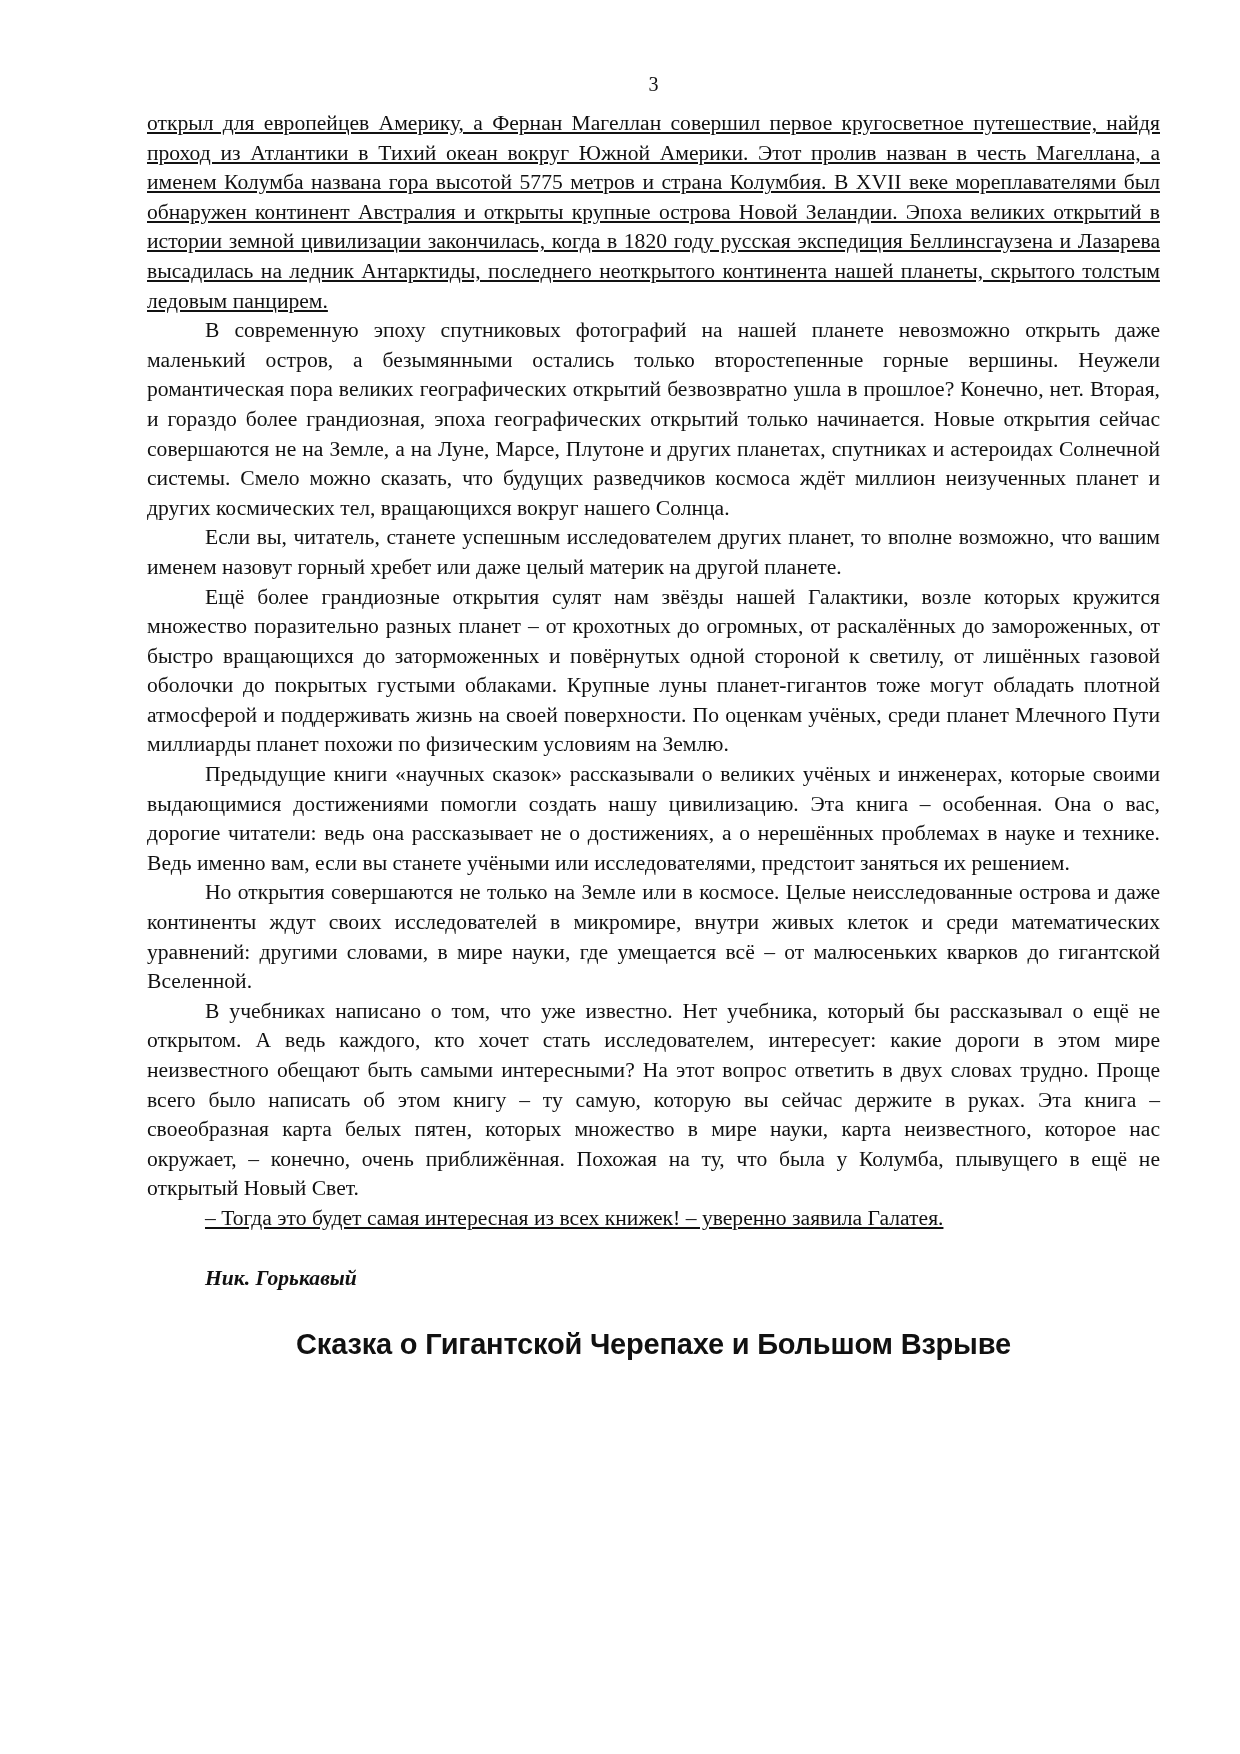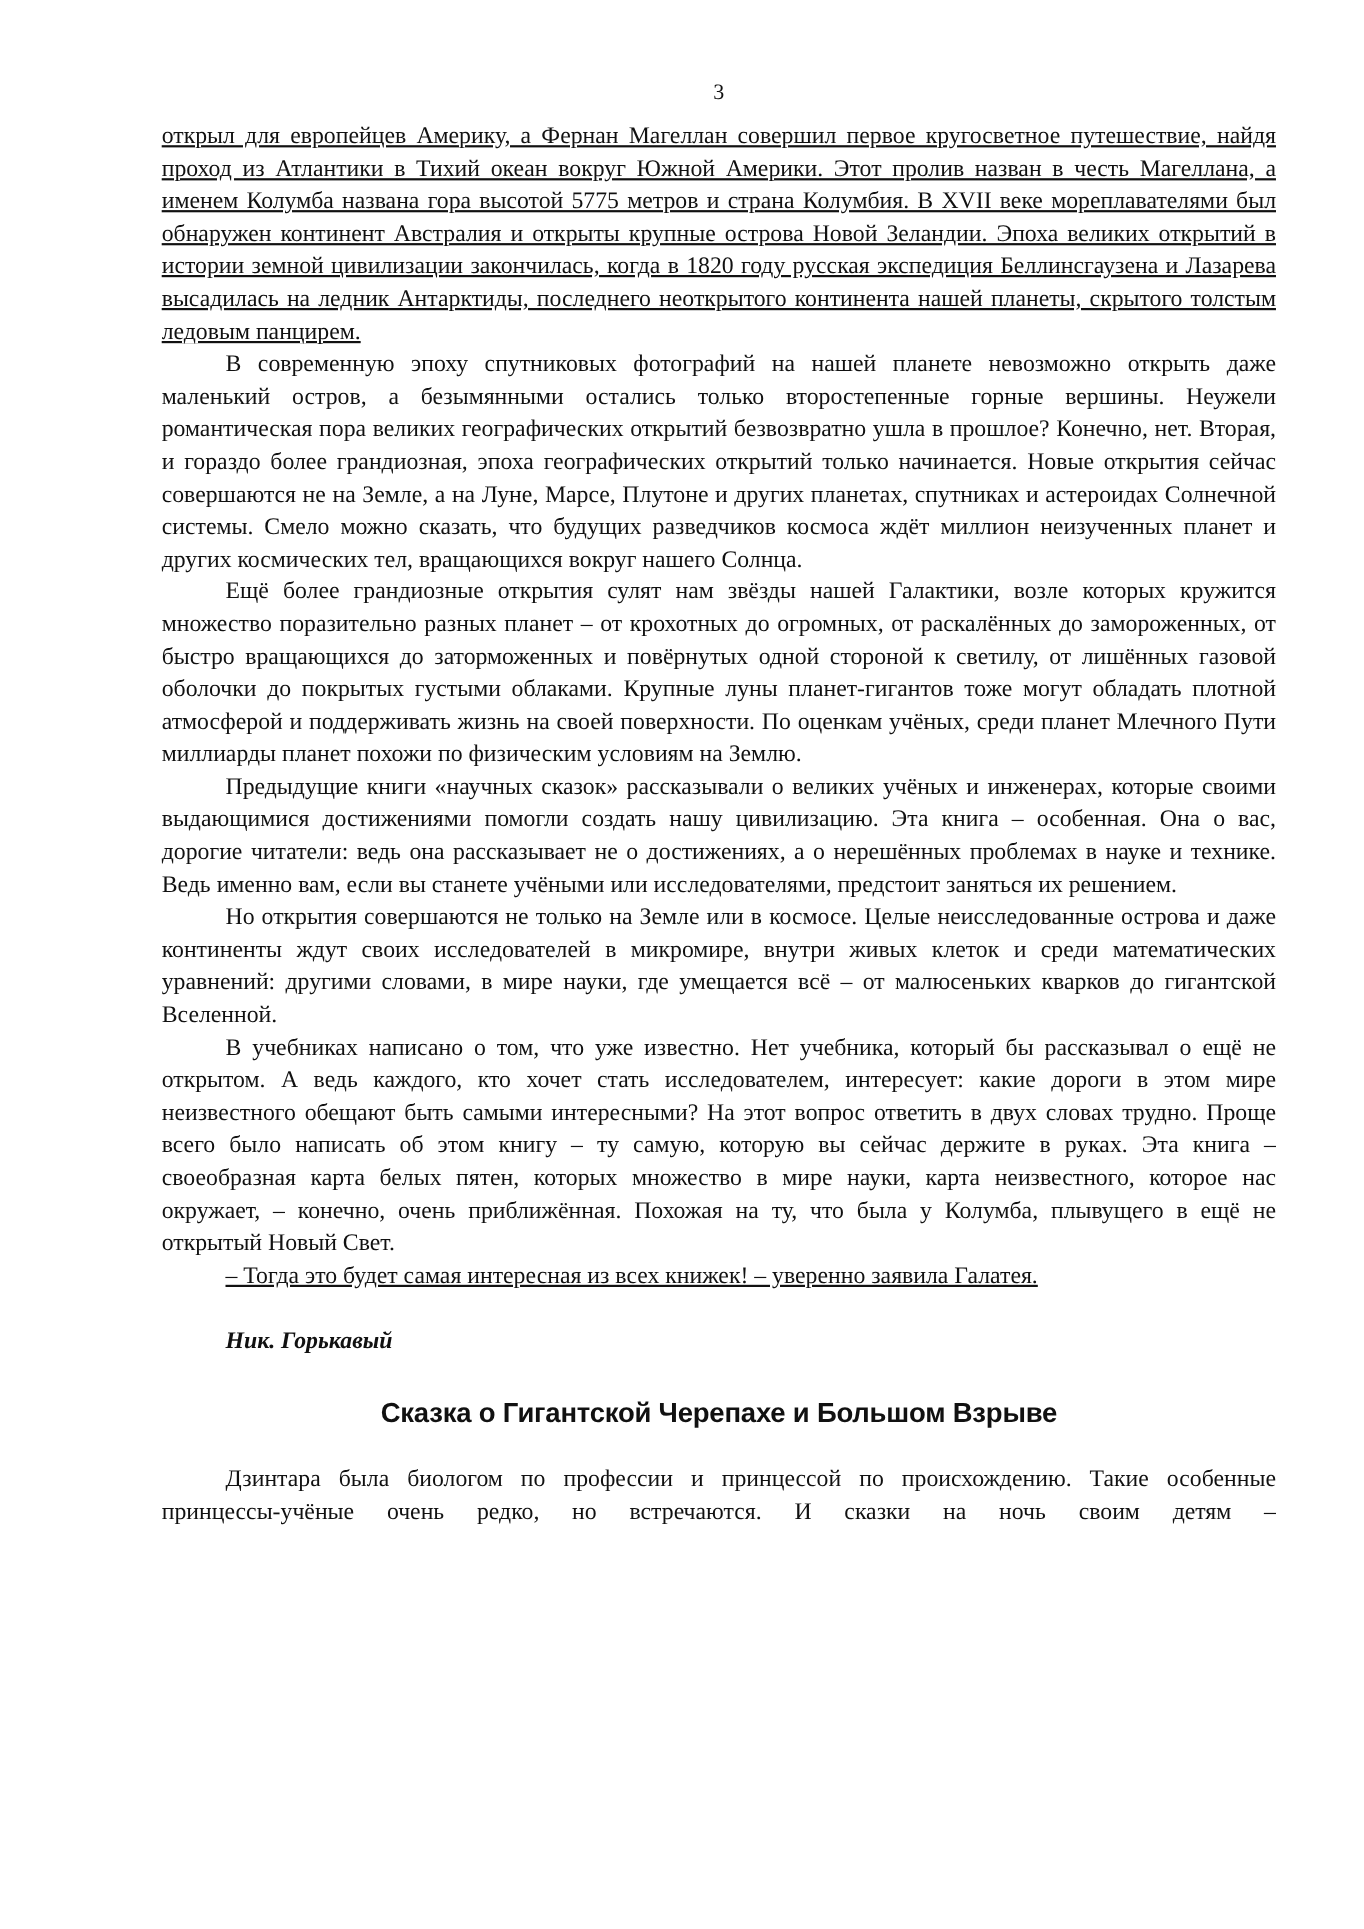--- a/index.html
+++ b/index.html
@@ -6,33 +6,33 @@
   body { width: 1240px; height: 1754px; position: relative; overflow: hidden; }
   .page { position: absolute; left: 147px; top: 0; width: 1013px; color: #111;
           font-family: "Liberation Serif", serif; font-size: 21.6px; line-height: 29.6px; }
   .pagenum { position: absolute; top: 70px; left: 0; width: 100%; text-align: center;
              font-size: 20px; }
   .body { position: absolute; top: 109px; left: 0; width: 100%; }
   p { margin: 0; text-align: justify; text-indent: 58px; }
   p.noindent { text-indent: 0; text-decoration: underline; }
   p.dialog { text-align: left; text-decoration: underline; }
   .sig { margin-top: 30px; font-style: italic; text-indent: 58px; font-weight: bold; }
-  h2 { font-family: "Liberation Sans", sans-serif; font-weight: bold; font-size: 25px;
+  h2 { font-family: "Liberation Sans", sans-serif; font-weight: bold; font-size: 29px;
        text-align: center; margin: 36px 0 30px 0; line-height: 30px; letter-spacing: -0.2px; }
 </style>
 </head>
 <body>
 
 <div class="page">
   <div class="pagenum">3</div>
   <div class="body">
     <p class="noindent">открыл для европейцев Америку, а Фернан Магеллан совершил первое кругосветное путешествие, найдя проход из Атлантики в Тихий океан вокруг Южной Америки. Этот пролив назван в честь Магеллана, а именем Колумба названа гора высотой 5775 метров и страна Колумбия. В XVII веке мореплавателями был обнаружен континент Австралия и открыты крупные острова Новой Зеландии. Эпоха великих открытий в истории земной цивилизации закончилась, когда в 1820 году русская экспедиция Беллинсгаузена и Лазарева высадилась на ледник Антарктиды, последнего неоткрытого континента нашей планеты, скрытого толстым ледовым панцирем.</p>
     <p>В современную эпоху спутниковых фотографий на нашей планете невозможно открыть даже маленький остров, а безымянными остались только второстепенные горные вершины. Неужели романтическая пора великих географических открытий безвозвратно ушла в прошлое? Конечно, нет. Вторая, и гораздо более грандиозная, эпоха географических открытий только начинается. Новые открытия сейчас совершаются не на Земле, а на Луне, Марсе, Плутоне и других планетах, спутниках и астероидах Солнечной системы. Смело можно сказать, что будущих разведчиков космоса ждёт миллион неизученных планет и других космических тел, вращающихся вокруг нашего Солнца.</p>
+    <p>Если вы, читатель, станете успешным исследователем других планет, то вполне возможно, что вашим именем назовут горный хребет или даже целый материк на другой планете.</p>
     <p>Ещё более грандиозные открытия сулят нам звёзды нашей Галактики, возле которых кружится множество поразительно разных планет – от крохотных до огромных, от раскалённых до замороженных, от быстро вращающихся до заторможенных и повёрнутых одной стороной к светилу, от лишённых газовой оболочки до покрытых густыми облаками. Крупные луны планет-гигантов тоже могут обладать плотной атмосферой и поддерживать жизнь на своей поверхности. По оценкам учёных, среди планет Млечного Пути миллиарды планет похожи по физическим условиям на Землю.</p>
     <p>Предыдущие книги «научных сказок» рассказывали о великих учёных и инженерах, которые своими выдающимися достижениями помогли создать нашу цивилизацию. Эта книга – особенная. Она о вас, дорогие читатели: ведь она рассказывает не о достижениях, а о нерешённых проблемах в науке и технике. Ведь именно вам, если вы станете учёными или исследователями, предстоит заняться их решением.</p>
     <p>Но открытия совершаются не только на Земле или в космосе. Целые неисследованные острова и даже континенты ждут своих исследователей в микромире, внутри живых клеток и среди математических уравнений: другими словами, в мире науки, где умещается всё – от малюсеньких кварков до гигантской Вселенной.</p>
     <p>В учебниках написано о том, что уже известно. Нет учебника, который бы рассказывал о ещё не открытом. А ведь каждого, кто хочет стать исследователем, интересует: какие дороги в этом мире неизвестного обещают быть самыми интересными? На этот вопрос ответить в двух словах трудно. Проще всего было написать об этом книгу – ту самую, которую вы сейчас держите в руках. Эта книга – своеобразная карта белых пятен, которых множество в мире науки, карта неизвестного, которое нас окружает, – конечно, очень приближённая. Похожая на ту, что была у Колумба, плывущего в ещё не открытый Новый Свет.</p>
     <p class="dialog">– Тогда это будет самая интересная из всех книжек! – уверенно заявила Галатея.</p>
     <div class="sig">Ник. Горькавый</div>
     <h2>Сказка о Гигантской Черепахе и Большом Взрыве</h2>
-    <p style="text-align-last: justify;">Дзинтара была биологом по профессии и принцессой по происхождению. Такие особенные принцессы-учёные очень редко, но встречаются. И сказки на ночь своим детям –</p>
   </div>
 </div>
 
 </body></html>

